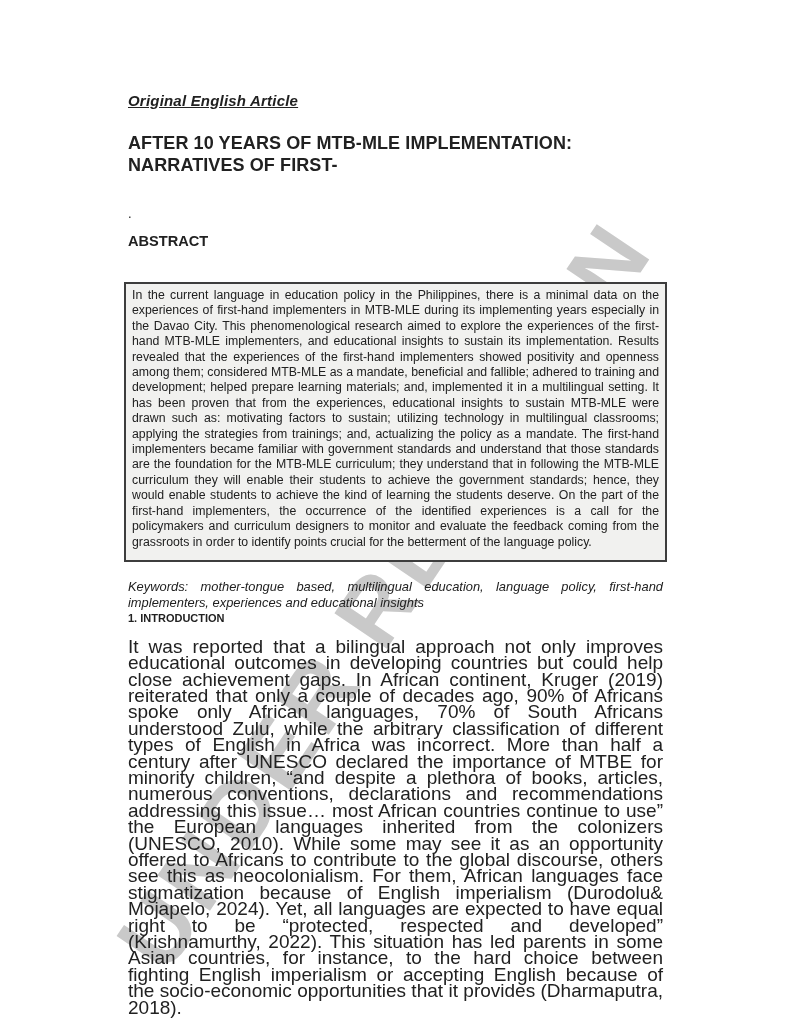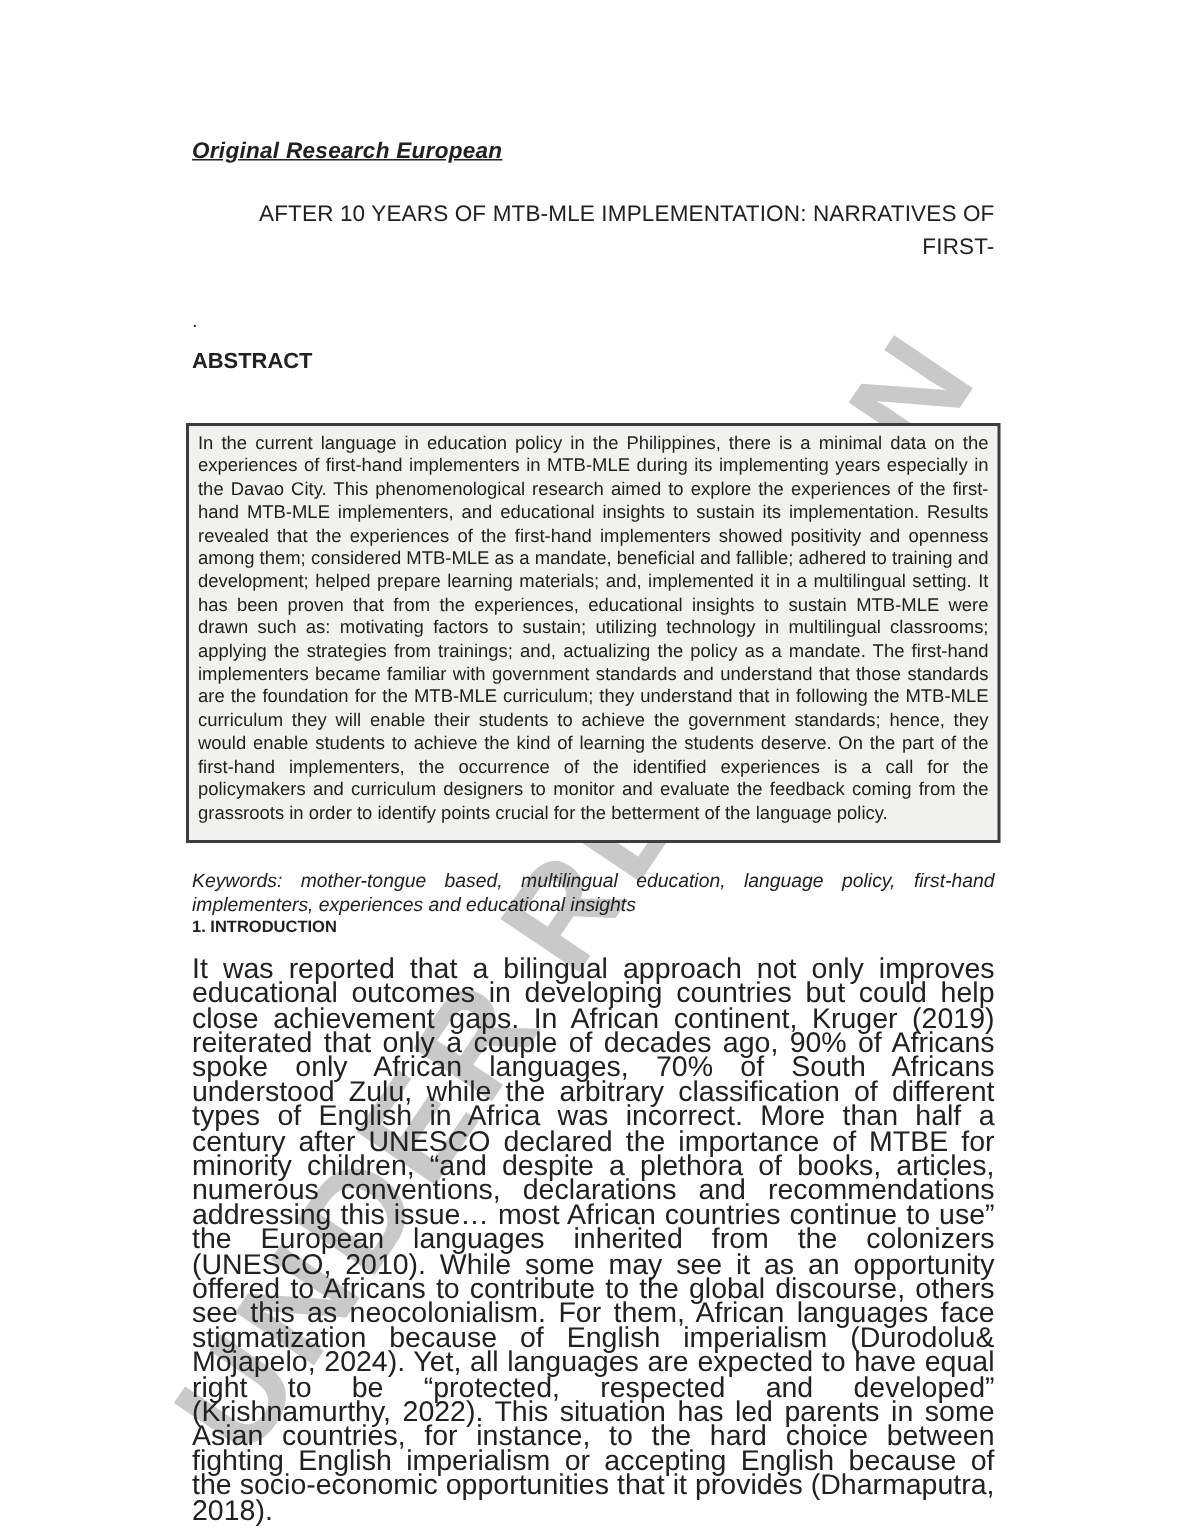--- a/index.html
+++ b/index.html
@@ -40,24 +40,24 @@
   .article-type {
     margin-top: 92px;
     font-size: 15px;
     font-weight: bold;
     font-style: italic;
     text-decoration: underline;
     letter-spacing: 0.2px;
   }
   .paper-title {
     margin-top: 23px;
-    font-size: 15px;
-    font-weight: normal;
+    font-size: 18px;
+    font-weight: bold;
     line-height: 22px;
-    text-align: right;
+    text-align: left;
     letter-spacing: 0.1px;
   }
   .stray-period {
     margin-top: 30px;
     font-size: 13px;
     line-height: 16px;
   }
   .abstract-heading {
     margin-top: 11px;
     font-size: 14.6px;
@@ -97,21 +97,21 @@
 </style>
 </head>
 <body>
 
 <div class="page">
 
   <div class="watermark">UNDER REVISION</div>
 
   <div class="content">
 
-    <div class="article-type">Original Research European</div>
+    <div class="article-type">Original English Article</div>
 
     <div class="paper-title">
       <div>AFTER 10 YEARS OF MTB-MLE IMPLEMENTATION: NARRATIVES OF FIRST-</div>
     </div>
 
     <div class="stray-period">.</div>
 
     <div class="abstract-heading">ABSTRACT</div>
 
     <div class="abstract-box">

